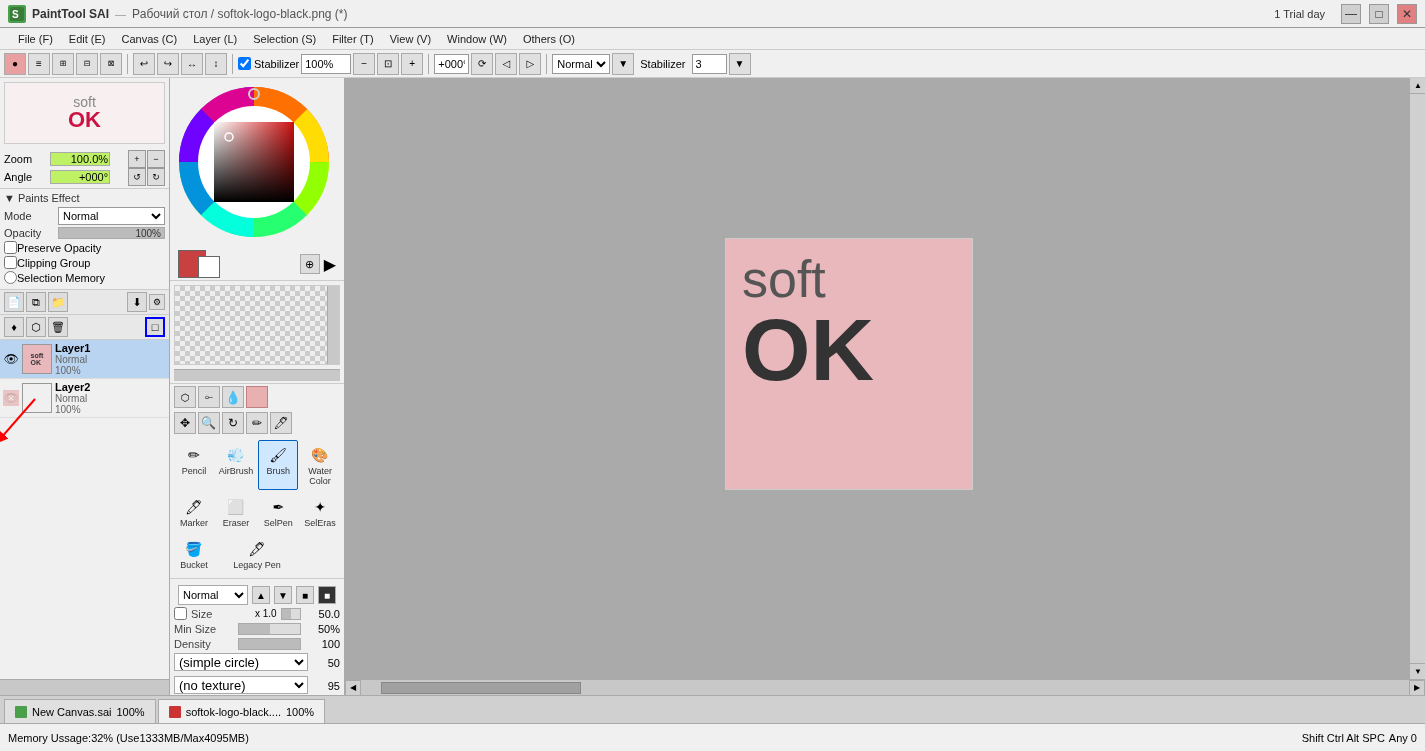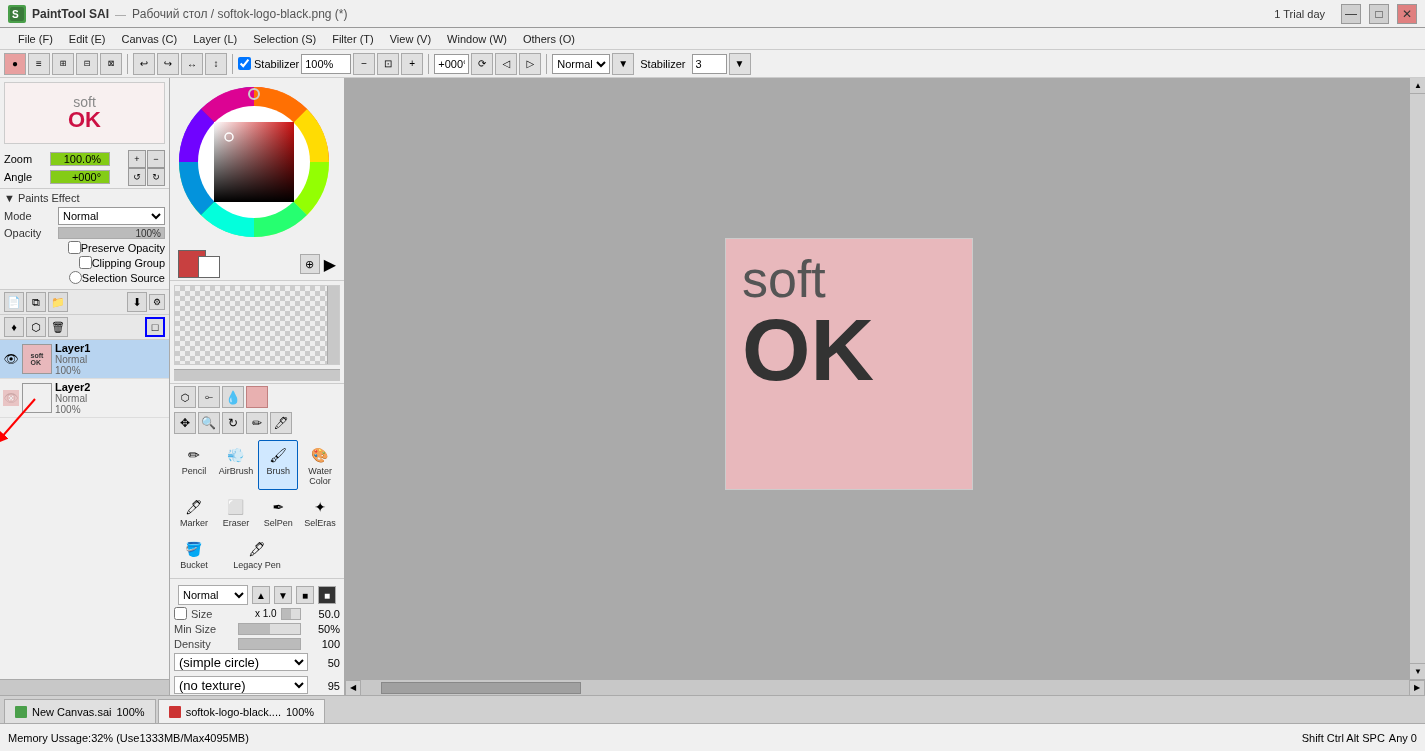--- a/index.html
+++ b/index.html
@@ -55,37 +55,37 @@
       border: 1px solid #aaa;
       display: flex; align-items: center; justify-content: center;
       cursor: pointer; font-size: 10px;
     }
     .tb-sep { width: 1px; height: 20px; background: #aaa; margin: 0 3px; }
     .tb-check { display: flex; align-items: center; gap: 3px; font-size: 11px; }
     .tb-input { width: 50px; height: 20px; border: 1px solid #999; background: white; padding: 0 3px; font-size: 11px; }
     .tb-input-sm { width: 35px; }
     .tb-select { height: 20px; border: 1px solid #999; background: white; font-size: 11px; }
     .za-row { display: flex; align-items: center; justify-content: space-between; font-size: 11px; }
-    .za-val { background: #84cc16; border: 1px solid #aaa; padding: 0 8px; font-size: 11px; min-width: 60px; text-align: right; }
+    .za-val { background: #bef264; border: 1px solid #aaa; padding: 0 1px; font-size: 11px; min-width: 60px; text-align: right; }
     .za-btns { display: flex; gap: 1px; }
     .za-btn { width: 18px; height: 18px; background: #ddd; border: 1px solid #999; display: flex; align-items: center; justify-content: center; cursor: pointer; font-size: 9px; }
 
     
     #paints-effect {
       padding: 3px 4px;
       border-bottom: 1px solid #ccc;
     }
     .section-header { font-size: 11px; color: #333; margin-bottom: 3px; display: flex; align-items: center; gap: 3px; }
     .prop-row { display: flex; align-items: center; gap: 4px; margin-bottom: 2px; font-size: 11px; }
     .prop-label { width: 50px; color: #333; }
     .prop-select { flex: 1; height: 18px; border: 1px solid #999; background: white; font-size: 11px; }
     .prop-bar { flex: 1; height: 12px; background: #ddd; border: 1px solid #aaa; position: relative; }
     .prop-bar-fill { height: 100%; background: #bbb; }
     .prop-bar-label { position: absolute; right: 3px; top: 0; font-size: 10px; color: #333; line-height: 12px; }
-    .checkbox-row { display: flex; align-items: center; font-size: 11px; margin-bottom: 2px; justify-content: flex-end; }
+    .checkbox-row { display: flex; align-items: center; font-size: 11px; margin-bottom: 2px; }
     #layer-toolbar {
       display: flex;
       align-items: center;
       padding: 2px 4px;
       gap: 2px;
       background: #e8e8e8;
       border-bottom: 1px solid #ccc;
     }
     .layer-tb-btn { width: 20px; height: 20px; background: #ddd; border: 1px solid #aaa; display: flex; align-items: center; justify-content: center; cursor: pointer; font-size: 11px; }
     #layers-list {
@@ -366,21 +366,21 @@
         <div class="checkbox-row">
           <input type="checkbox" style="">
           <span>Preserve Opacity</span>
         </div>
         <div class="checkbox-row">
           <input type="checkbox" style="">
           <span>Clipping Group</span>
         </div>
         <div class="checkbox-row">
           <input type="radio" name="sel" style="">
-          <span>Selection Source</span>
+          <span>Selection Memory</span>
         </div>
       </div>
 
       <div id="layer-toolbar">
         <div class="layer-tb-btn">📄</div>
         <div class="layer-tb-btn">⧉</div>
         <div class="layer-tb-btn">📁</div>
         <div style="flex:1;"></div>
         <div class="layer-tb-btn">⬇</div>
         <div class="layer-tb-btn" style="width:16px;height:16px;font-size:9px;">⚙</div>

